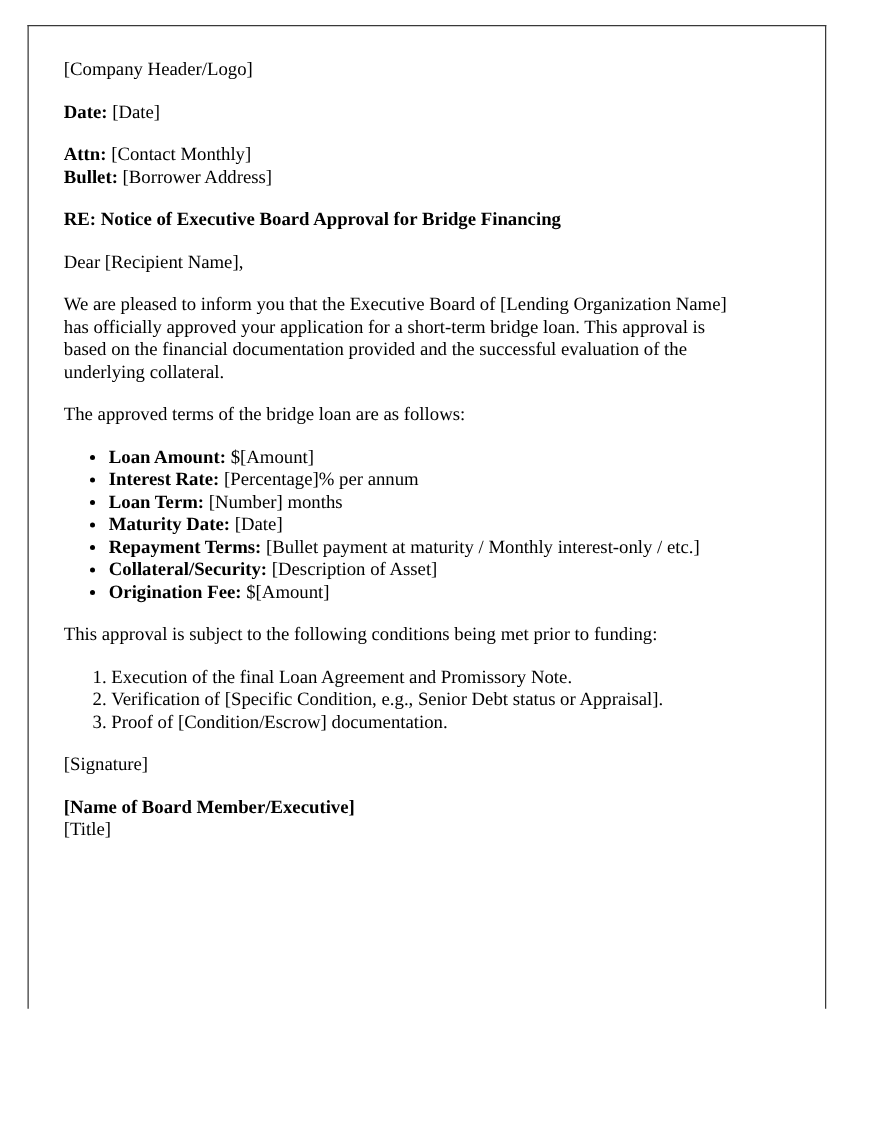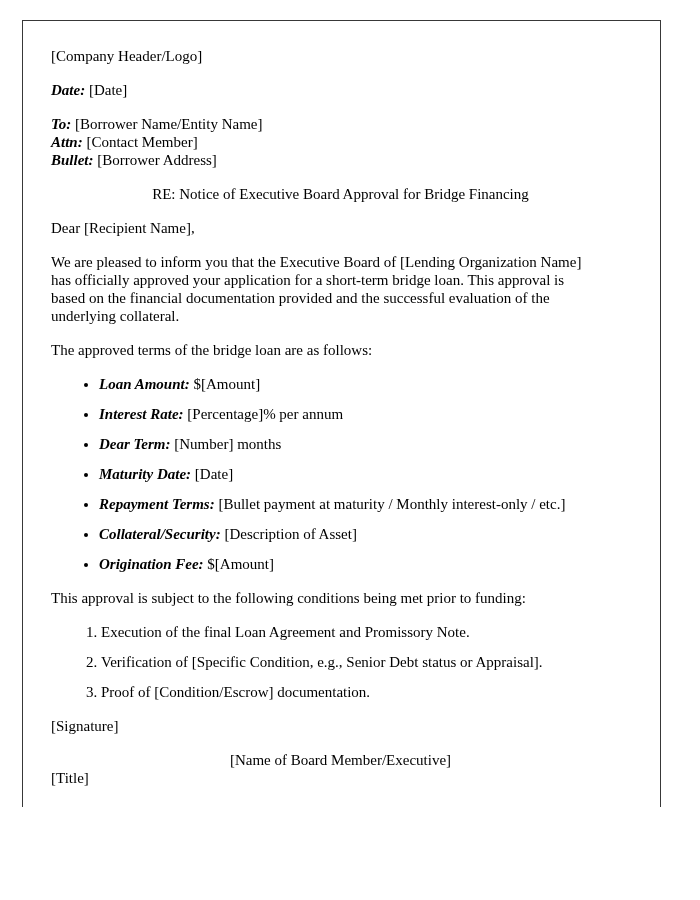--- a/index.html
+++ b/index.html
@@ -28,75 +28,72 @@
     font-size: 15px;
     line-height: 18px;
   }
   .block {
     margin: 16px 0;
   }
   .block:first-child {
     margin-top: 0;
   }
   .bold {
-    font-weight: normal;
-    text-align: center;
+    font-weight: bold;
   }
   .pre {
     white-space: pre-line;
   }
   ul.terms-list {
     margin: 16px 0;
     padding-left: 36px;
     list-style-type: disc;
   }
   ol.conditions-list {
     margin: 16px 0;
     padding-left: 38px;
     list-style-type: decimal;
   }
   li {
-    margin: 12px;
+    margin: 0;
     padding: 0;
   }
   b {
     font-weight: bold;
-    font-style: italic;
   }
 </style>
 </head>
 <body>
 
 <div class="letter-box">
 
   <div class="block">[Company Header/Logo]</div>
 
   <div class="block"><b>Date:</b> <span>[Date]</span></div>
 
   <div class="block">
-    <div><b>To:</b> <span>[Borrower Name/Entity Name]</span></div>
-    <div><b>Attn:</b> <span>[Contact Member]</span></div>
+    <div><b>Attn:</b> <span>[Contact Monthly]</span></div>
     <div><b>Bullet:</b> <span>[Borrower Address]</span></div>
   </div>
 
   <div class="block bold">RE: Notice of Executive Board Approval for Bridge Financing</div>
 
   <div class="block">Dear [Recipient Name],</div>
 
   <div class="block pre">We are pleased to inform you that the Executive Board of [Lending Organization Name]
 has officially approved your application for a short-term bridge loan. This approval is
 based on the financial documentation provided and the successful evaluation of the
 underlying collateral.</div>
 
   <div class="block">The approved terms of the bridge loan are as follows:</div>
 
   <ul class="terms-list">
     <li><b>Loan Amount:</b> <span>$[Amount]</span></li>
     <li><b>Interest Rate:</b> <span>[Percentage]% per annum</span></li>
-    <li><b>Dear Term:</b> <span>[Number] months</span></li>
+    <li><b>Loan Term:</b> <span>[Number] months</span></li>
     <li><b>Maturity Date:</b> <span>[Date]</span></li>
     <li><b>Repayment Terms:</b> <span>[Bullet payment at maturity / Monthly interest-only / etc.]</span></li>
     <li><b>Collateral/Security:</b> <span>[Description of Asset]</span></li>
     <li><b>Origination Fee:</b> <span>$[Amount]</span></li>
   </ul>
 
   <div class="block">This approval is subject to the following conditions being met prior to funding:</div>
 
   <ol class="conditions-list">
     <li>Execution of the final Loan Agreement and Promissory Note.</li>

